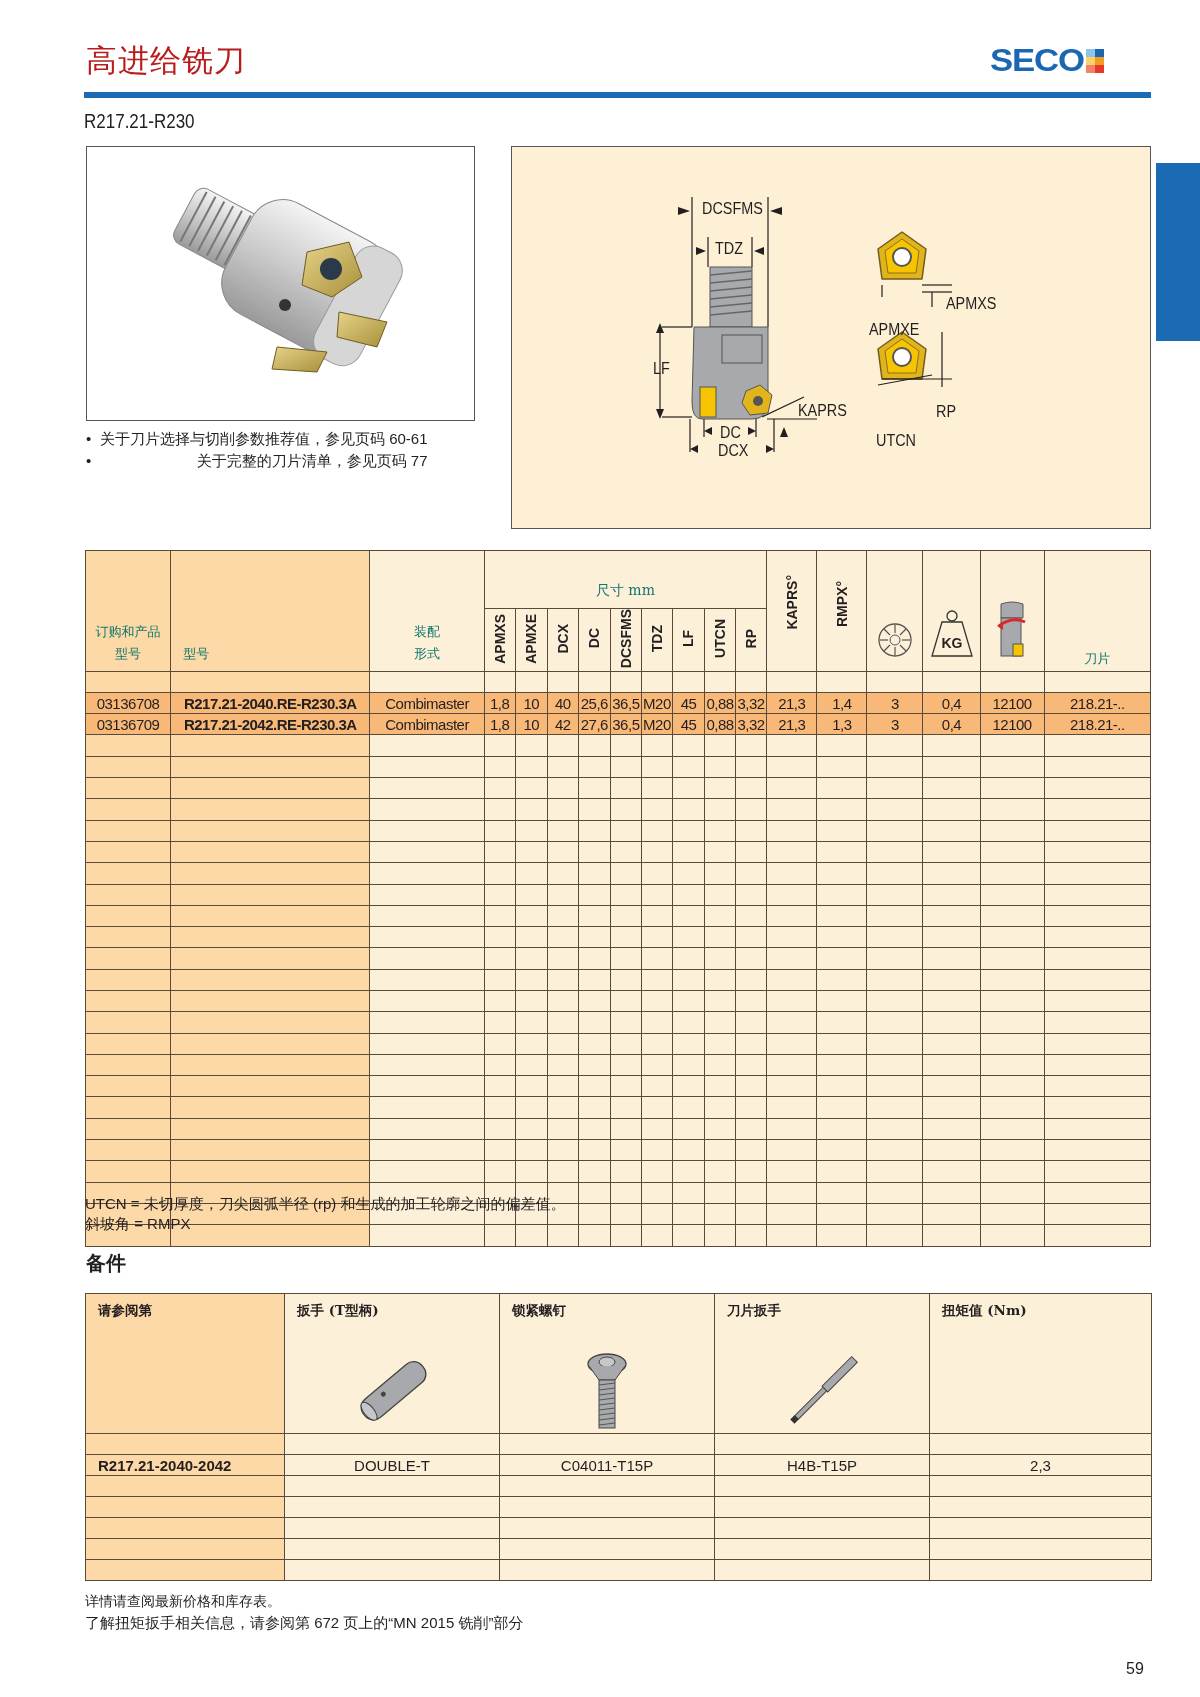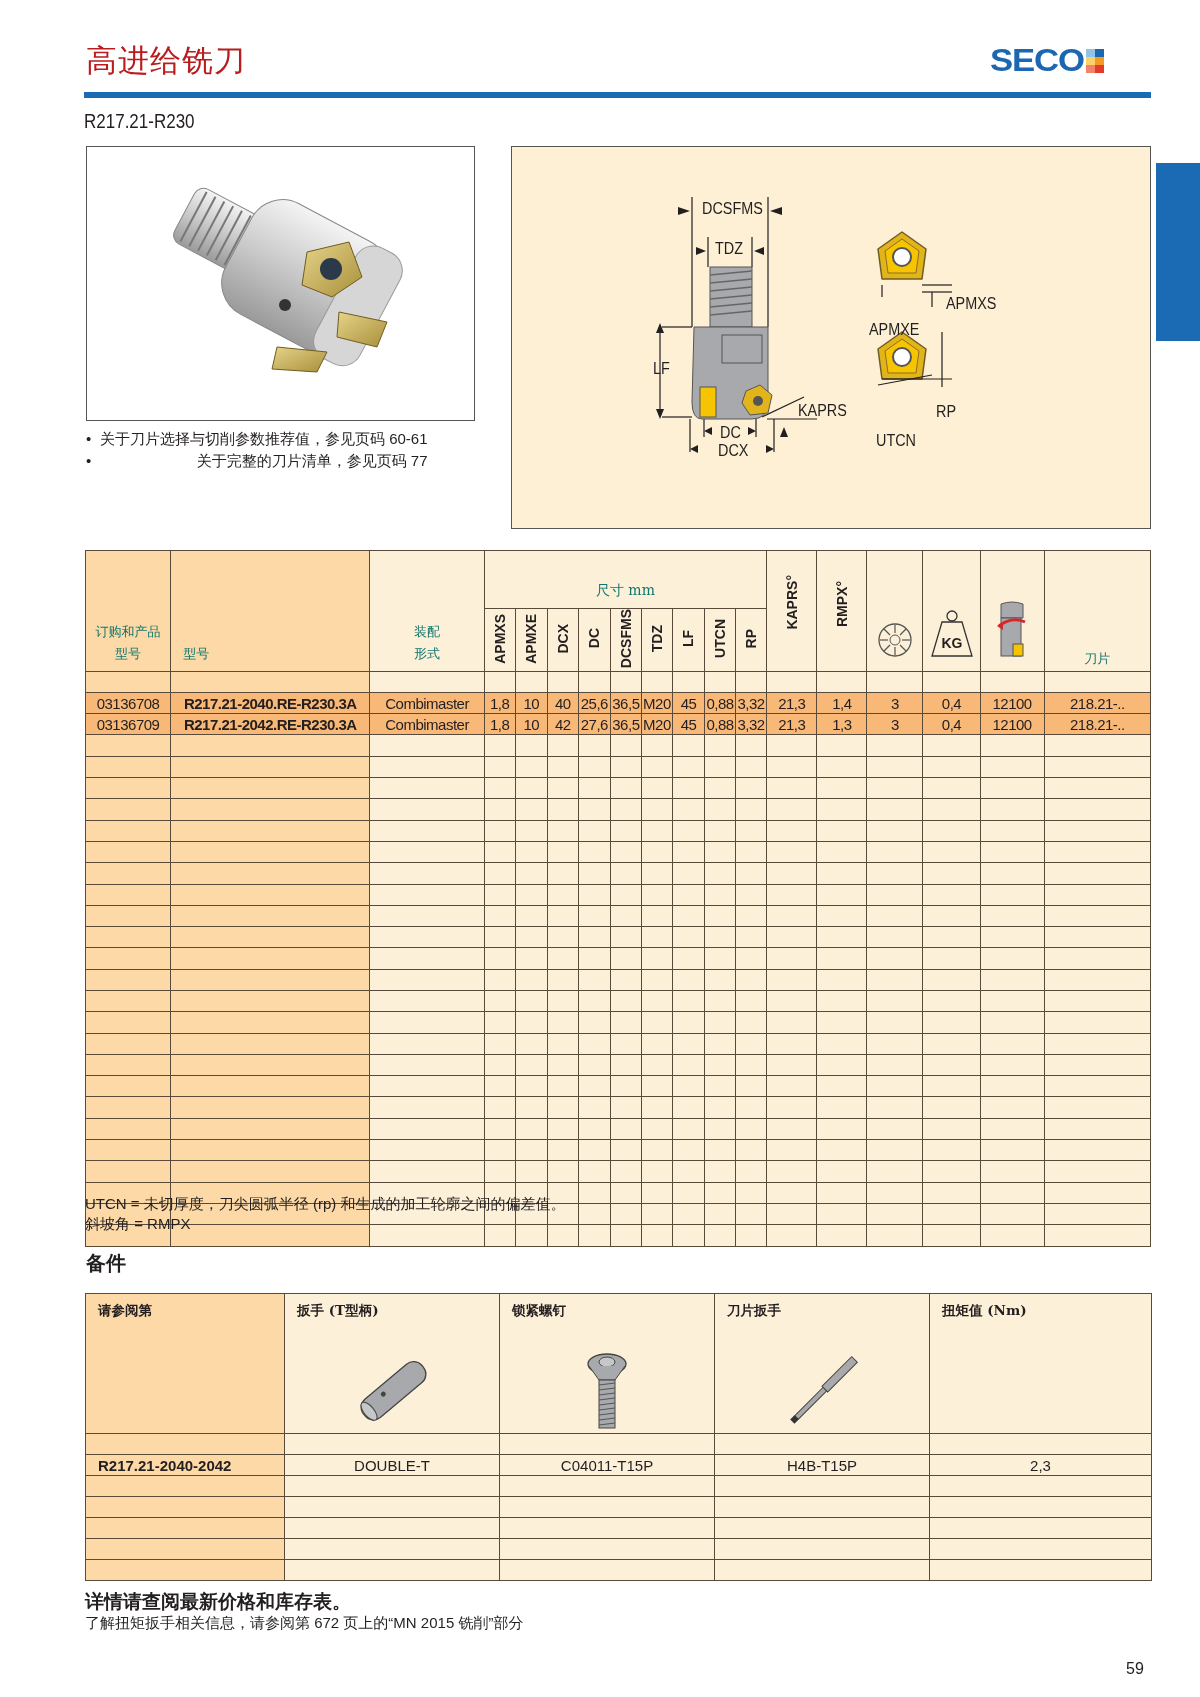--- a/index.html
+++ b/index.html
@@ -42,21 +42,21 @@
 
   #acc-table { left: 85px; top: 1293px; width: 1066px; border-collapse: collapse; table-layout: fixed; font-size: 15px; }
   #acc-table td, #acc-table th { border: 1.5px solid #5a4a3a; padding: 0; vertical-align: top; background: #fdf0d8; }
   #acc-table .c0 { background: #fcd9a6; }
   #acc-table th { text-align: left; padding: 8px 12px; font-family: "DejaVu Serif", serif; font-size: 13.5px; font-weight: bold; height: 140px; position: relative; }
   #acc-table td { height: 21px; text-align: center; vertical-align: middle; }
   #acc-table td.c0 { text-align: left; padding-left: 12px; }
   .acc-icon { position: absolute; left: 50%; top: 58px; transform: translateX(-50%); }
 
   #footer-notes { left: 85px; top: 1590px; font-size: 15px; line-height: 22px; }
-  #footer-notes .bold { font-family: "DejaVu Serif", serif; font-weight: bold; font-size: 19px; }
+  #footer-notes .bold { font-family: "DejaVu Serif", serif; font-weight: normal; font-size: 14px; }
   #page-number { left: 1126px; top: 1660px; font-size: 16px; }
 </style>
 </head>
 <body>
 
 <div id="page-title" class="abs">高进给铣刀</div>
 <div id="logo" class="abs">
   <span class="word">SECO</span>
   <span class="blocks">
     <span style="background:#8fc3e8"></span>

